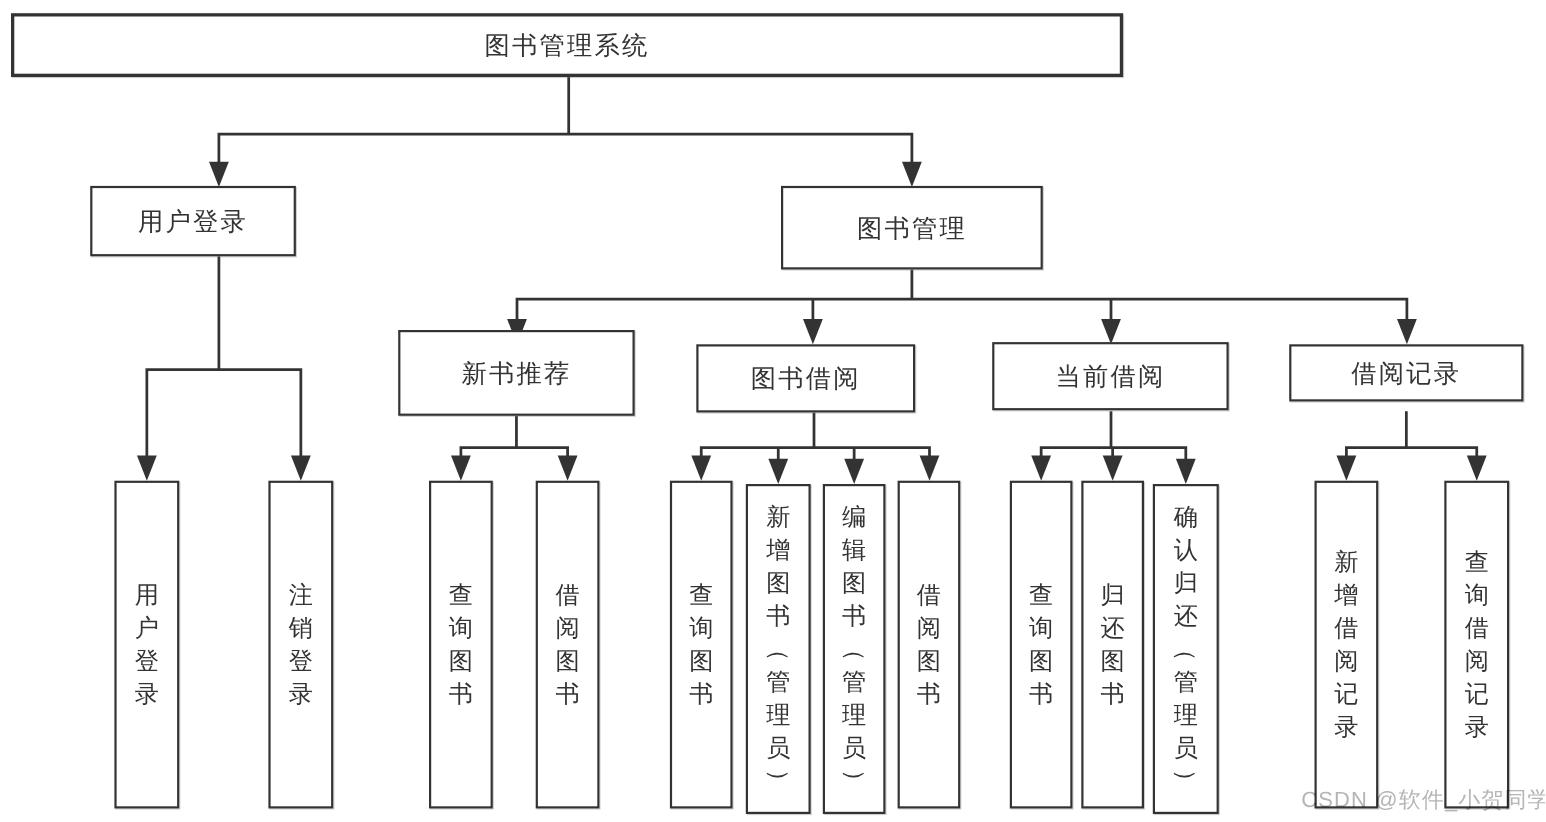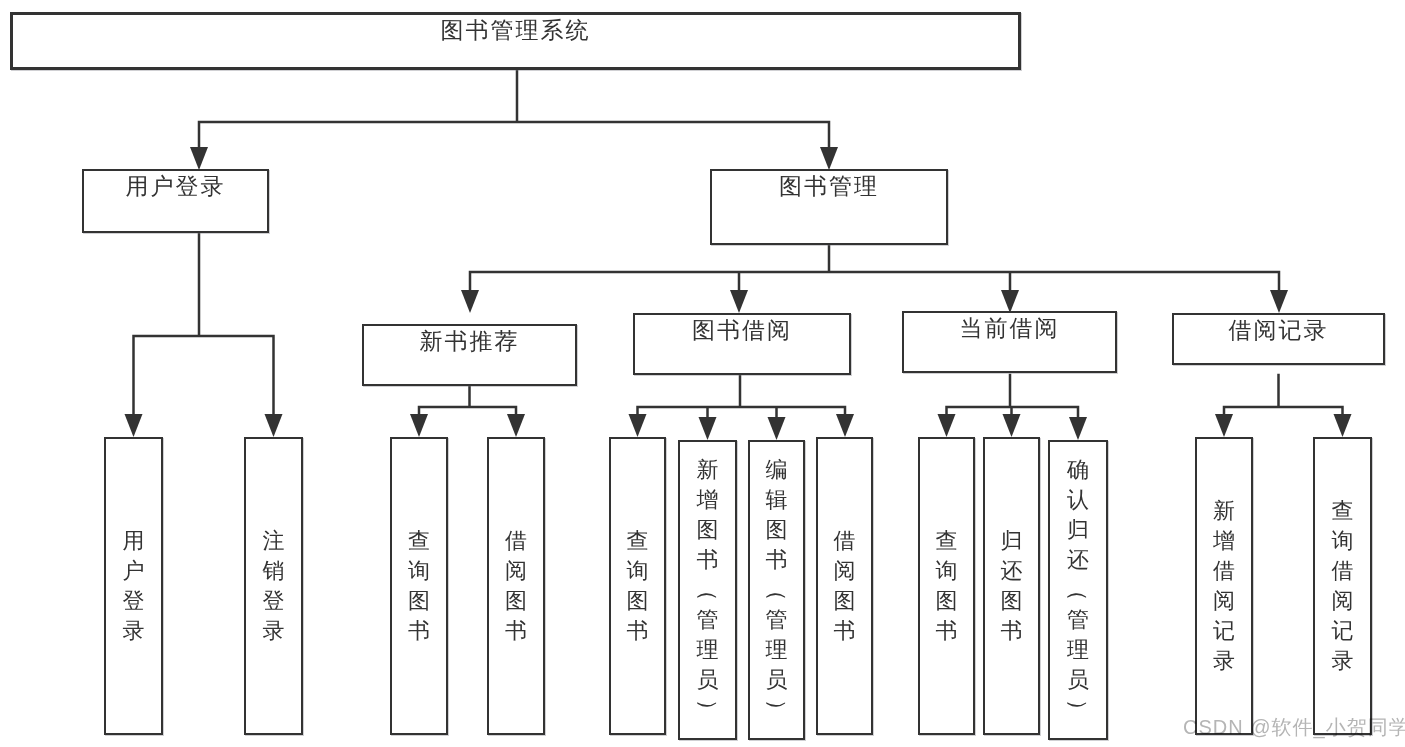--- a/index.html
+++ b/index.html
@@ -13,21 +13,21 @@
   }
   svg.connectors{
     position:absolute;left:0;top:0;width:1405px;height:747px;
     z-index:1;pointer-events:none;
   }
   .hbox{
     position:absolute;
     background:#ffffff;
     border:2.5px solid #333333;
     box-shadow:1px 1px 0 rgba(120,120,130,.35);
-    display:flex;align-items:flex-start;justify-content:center;
+    display:flex;align-items:center;justify-content:center;
     font-size:23px;letter-spacing:2px;color:#333333;
     z-index:2;box-sizing:border-box;
   }
   .hbox.root{border-width:3px;}
   .vbox{
     position:absolute;
     background:#ffffff;
     border:2.5px solid #333333;
     box-shadow:1px 1px 0 rgba(120,120,130,.35);
     display:flex;align-items:center;justify-content:center;
@@ -98,24 +98,24 @@
     <span>图书管理系统</span>
   </div>
 
   <div class="hbox" style="left:82px;top:169px;width:187px;height:64px">
     <span>用户登录</span>
   </div>
   <div class="hbox" style="left:710px;top:169px;width:238px;height:76px">
     <span>图书管理</span>
   </div>
 
-  <div class="hbox" style="left:362px;top:324px;width:215px;height:62px">
+  <div class="hbox" style="left:362px;top:300px;width:215px;height:78px">
     <span>新书推荐</span>
   </div>
-  <div class="hbox" style="left:633px;top:313px;width:218px;height:62px">
+  <div class="hbox" style="left:633px;top:313px;width:199px;height:62px">
     <span>图书借阅</span>
   </div>
   <div class="hbox" style="left:902px;top:311px;width:215px;height:62px">
     <span>当前借阅</span>
   </div>
   <div class="hbox" style="left:1172px;top:313px;width:213px;height:52px">
     <span>借阅记录</span>
   </div>
 
   <div class="vbox" style="left:104px;top:437px;width:59px;height:298px">

